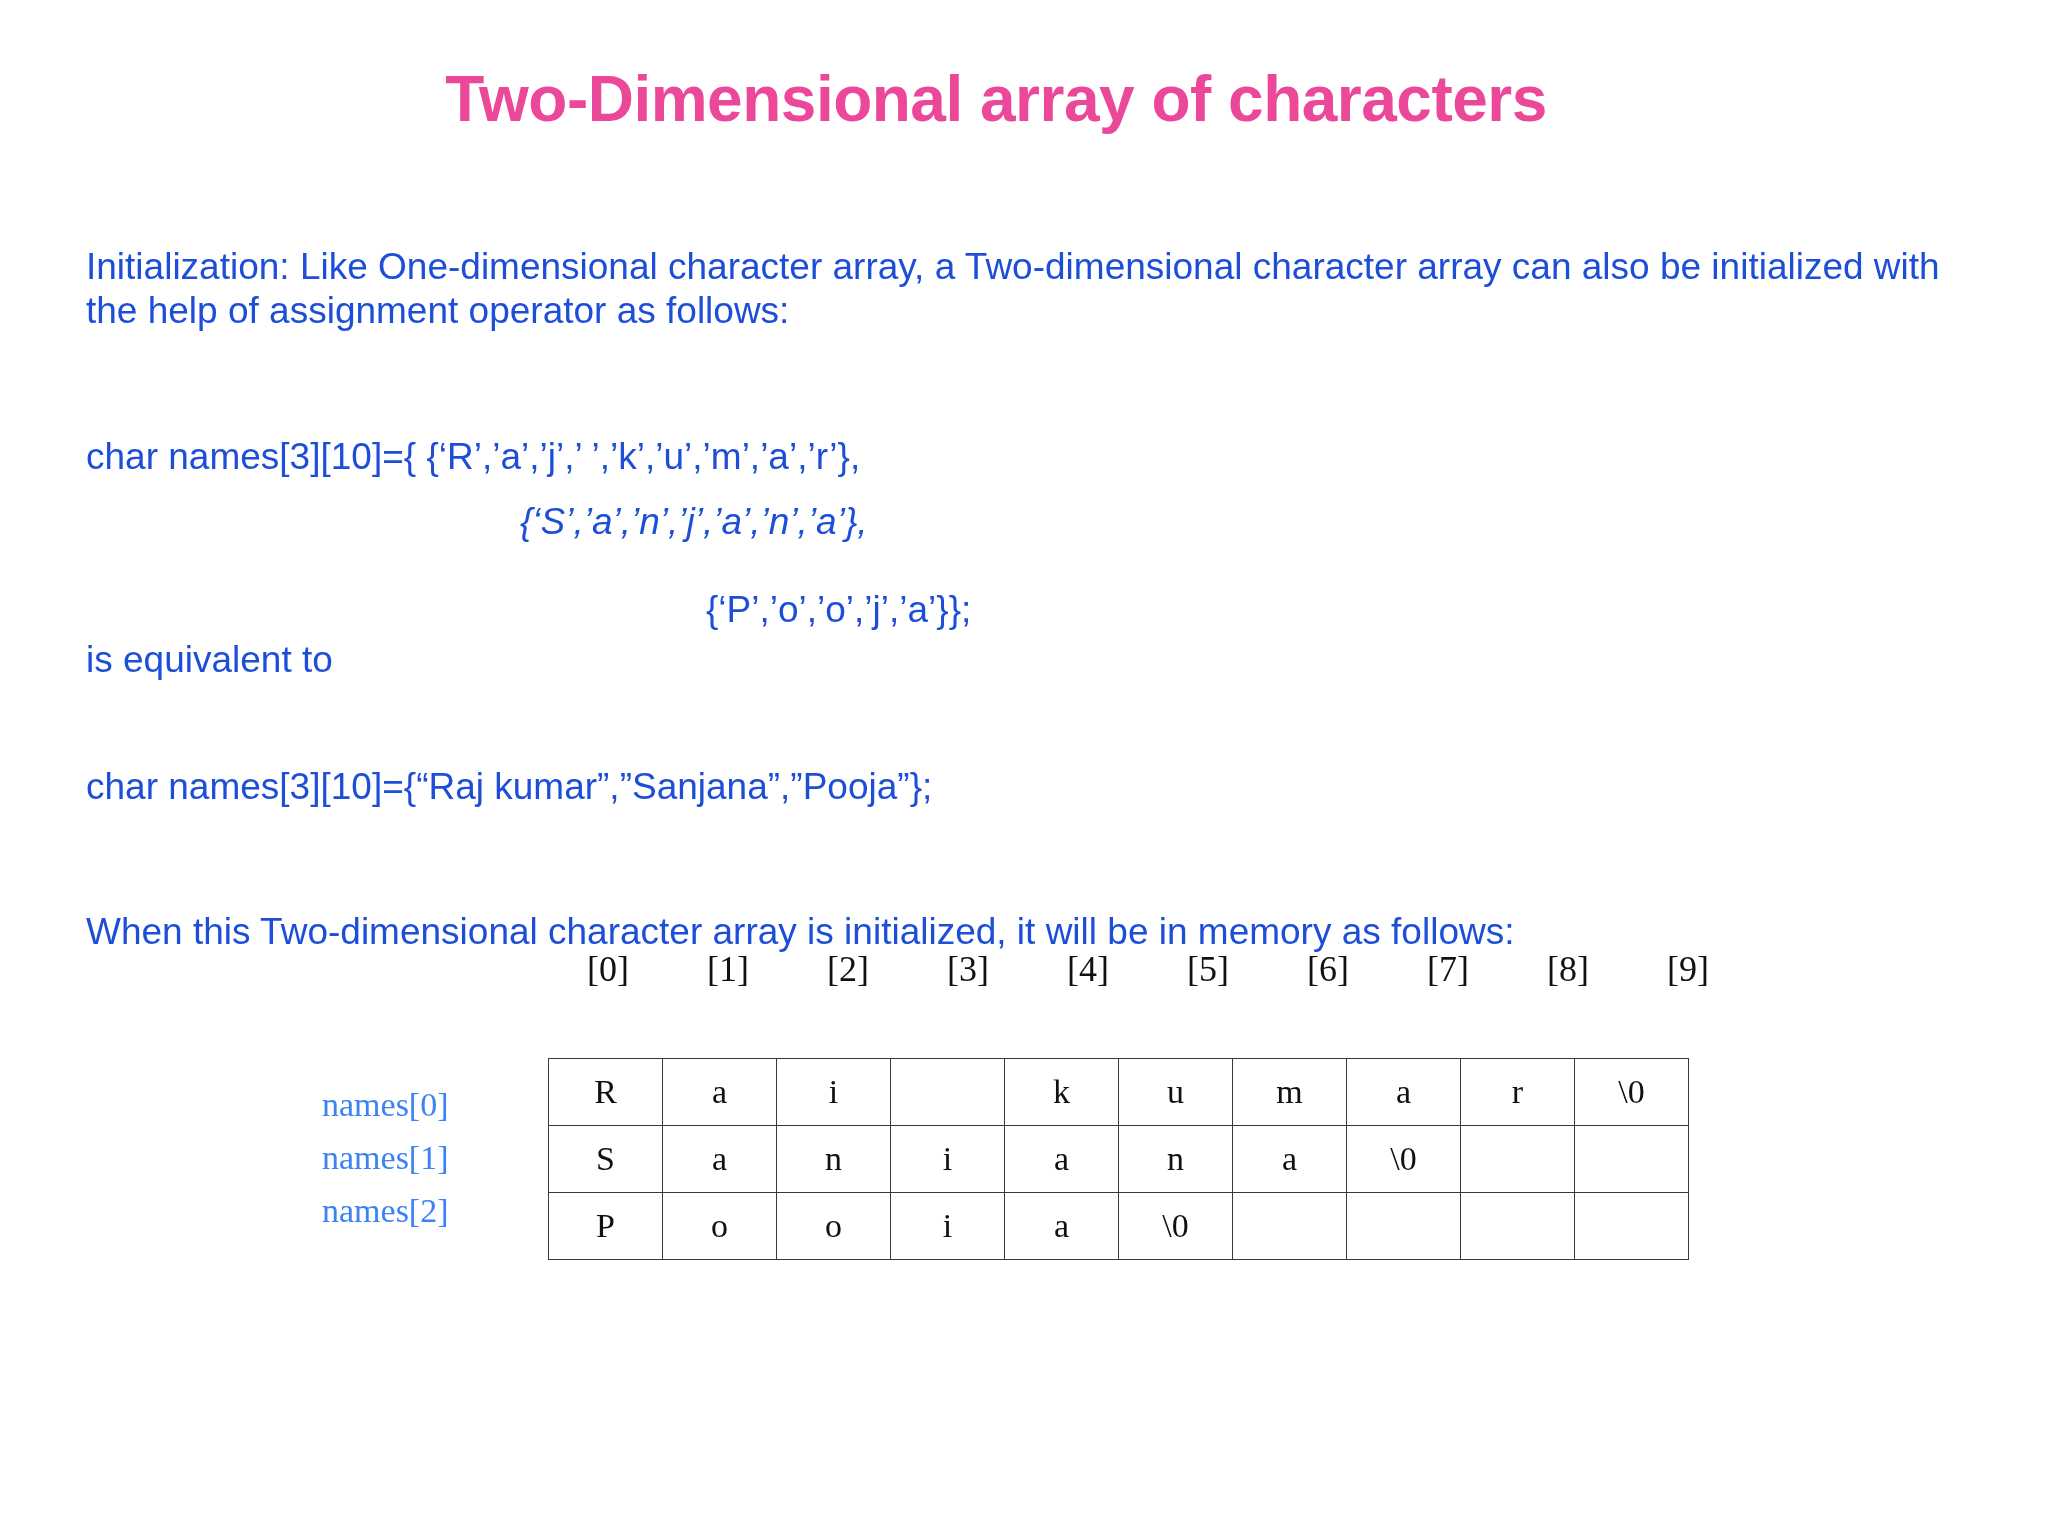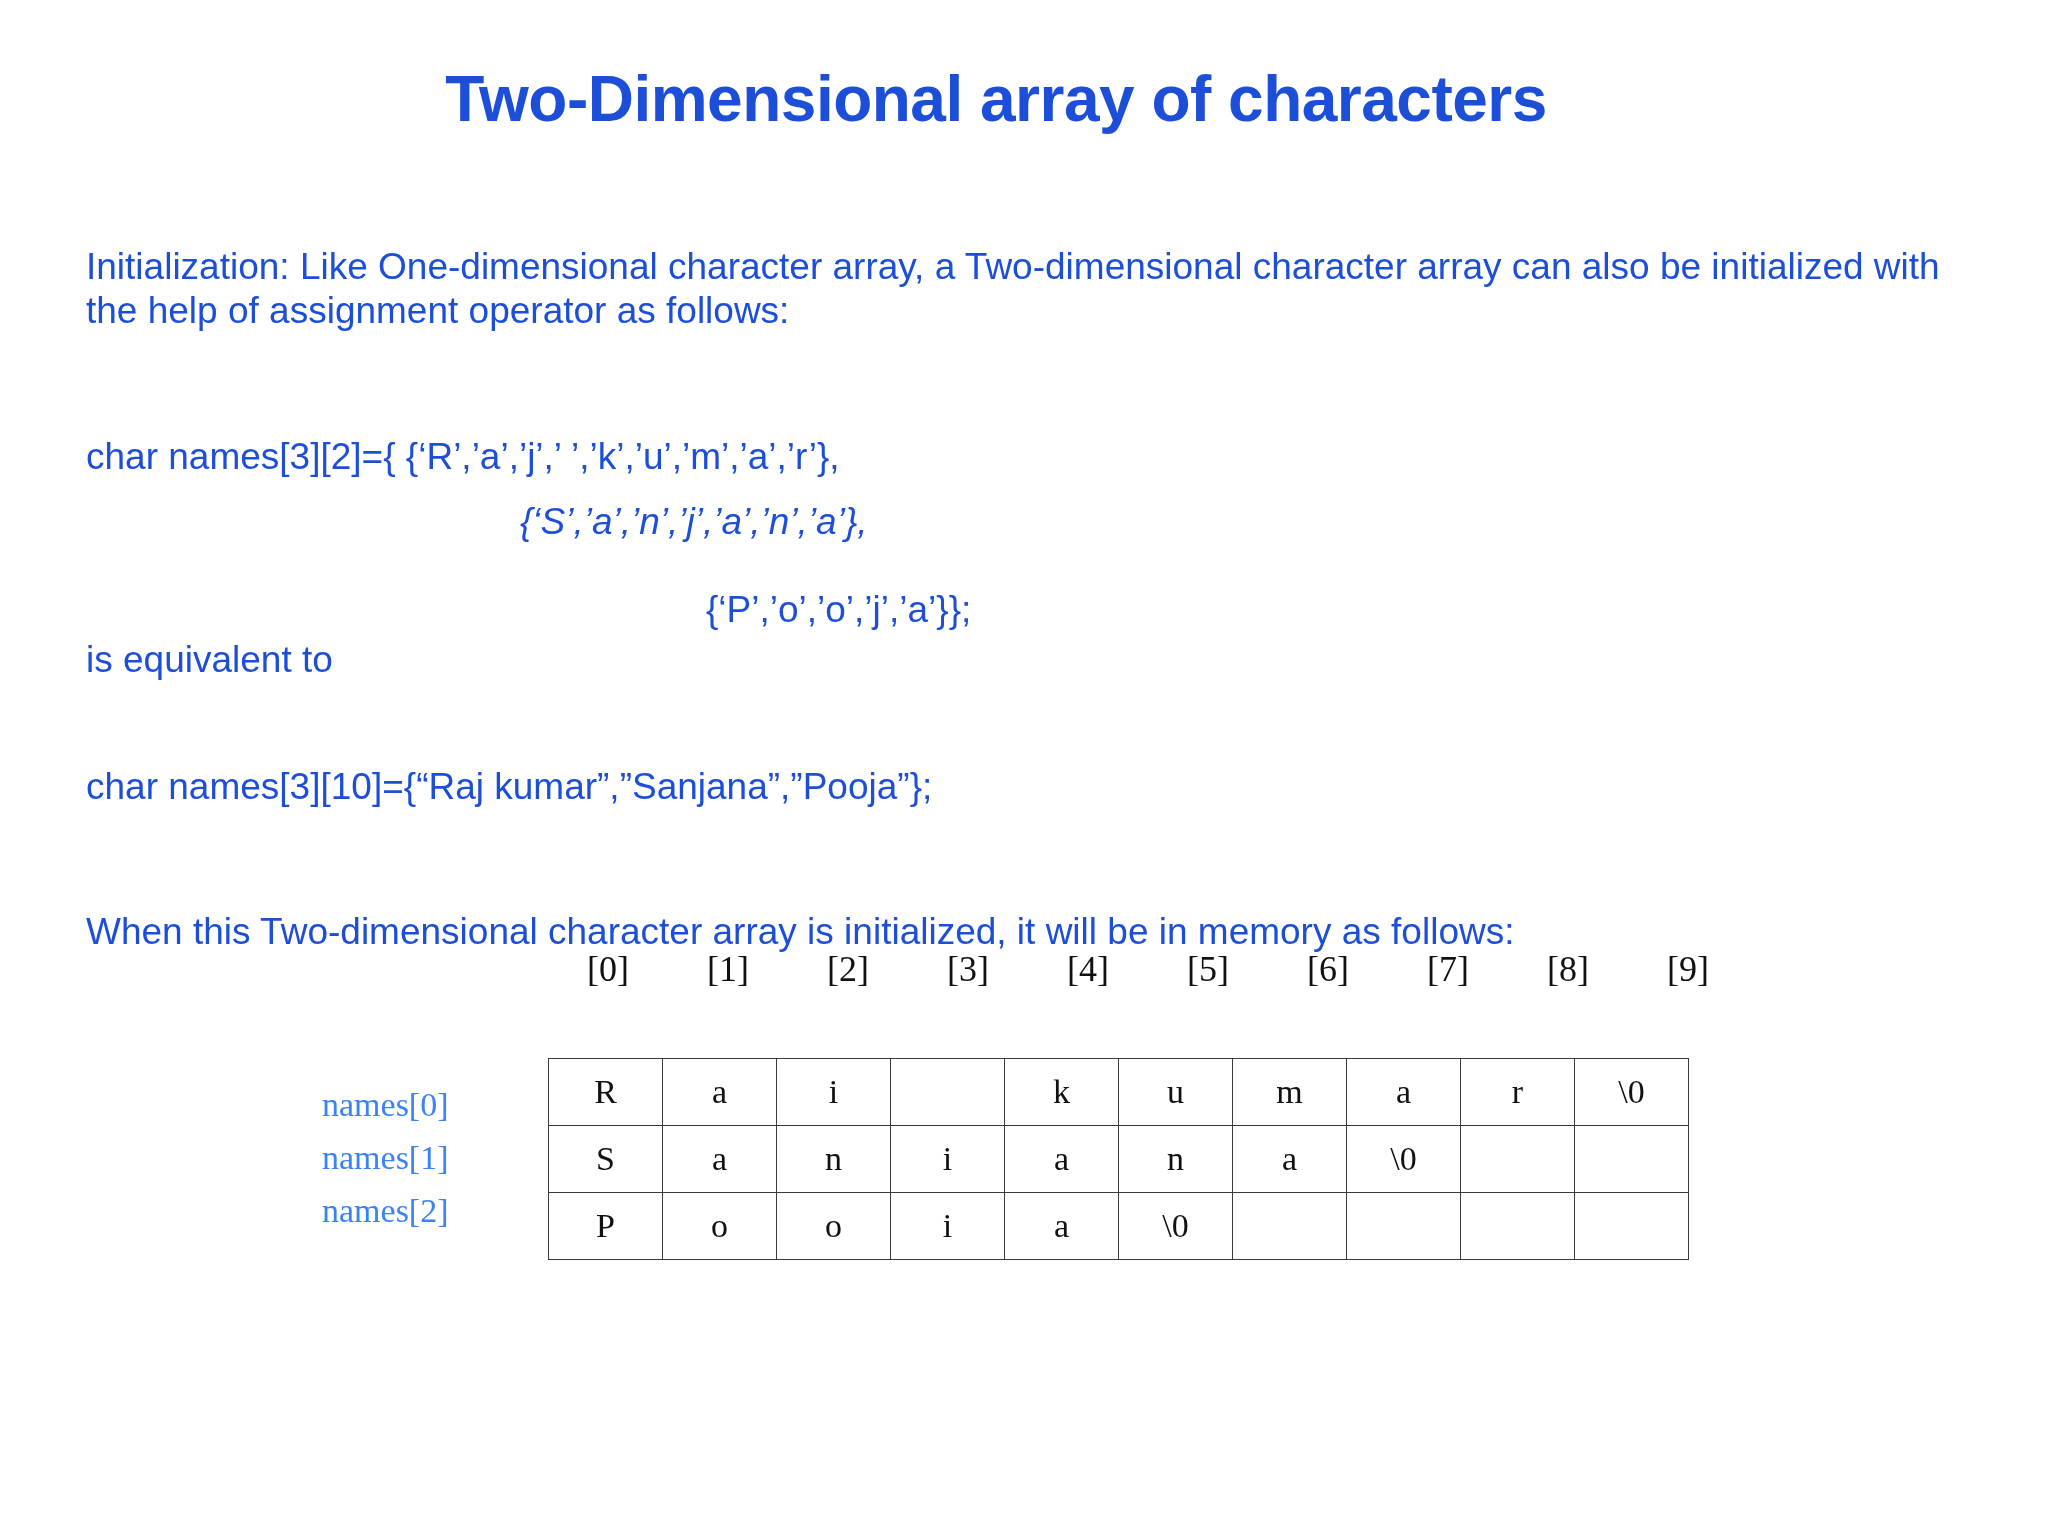--- a/index.html
+++ b/index.html
@@ -23,21 +23,21 @@
   }
   .title {
     position: absolute;
     left: 0;
     top: 62px;
     width: 1992px;
     text-align: center;
     font-size: 64px;
     font-weight: bold;
     letter-spacing: -0.5px;
-    color: #1d4ed8;
+    color: #ec4899;
   }
   .body-text {
     position: absolute;
     left: 86px;
     font-size: 37px;
     line-height: 1.18;
     color: #1d4ed8;
     white-space: pre-wrap;
   }
   #para-intro { top: 245px; width: 1910px; }
@@ -95,21 +95,21 @@
 </style>
 </head>
 <body>
 
 <div class="slide">
 
   <div class="title">Two-Dimensional array of characters</div>
 
   <div class="body-text" id="para-intro">Initialization: Like One-dimensional character array, a Two-dimensional character array can also be initialized with the help of assignment operator as follows:</div>
 
-  <div class="body-text" id="code-line-1">char names[3][2]={ {‘R’,’a’,’j’,’ ’,’k’,’u’,’m’,’a’,’r’},</div>
+  <div class="body-text" id="code-line-1">char names[3][10]={ {‘R’,’a’,’j’,’ ’,’k’,’u’,’m’,’a’,’r’},</div>
   <div class="body-text" id="code-line-2">{‘S’,’a’,’n’,’j’,’a’,’n’,’a’},</div>
   <div class="body-text" id="code-line-3">{‘P’,’o’,’o’,’j’,’a’}};</div>
 
   <div class="body-text" id="para-equiv">is equivalent to</div>
 
   <div class="body-text" id="code-line-4">char names[3][10]={“Raj kumar”,”Sanjana”,”Pooja”};</div>
 
   <div class="body-text" id="para-memory">When this Two-dimensional character array is initialized, it will be in memory as follows:</div>
 
   <div class="index-row">

